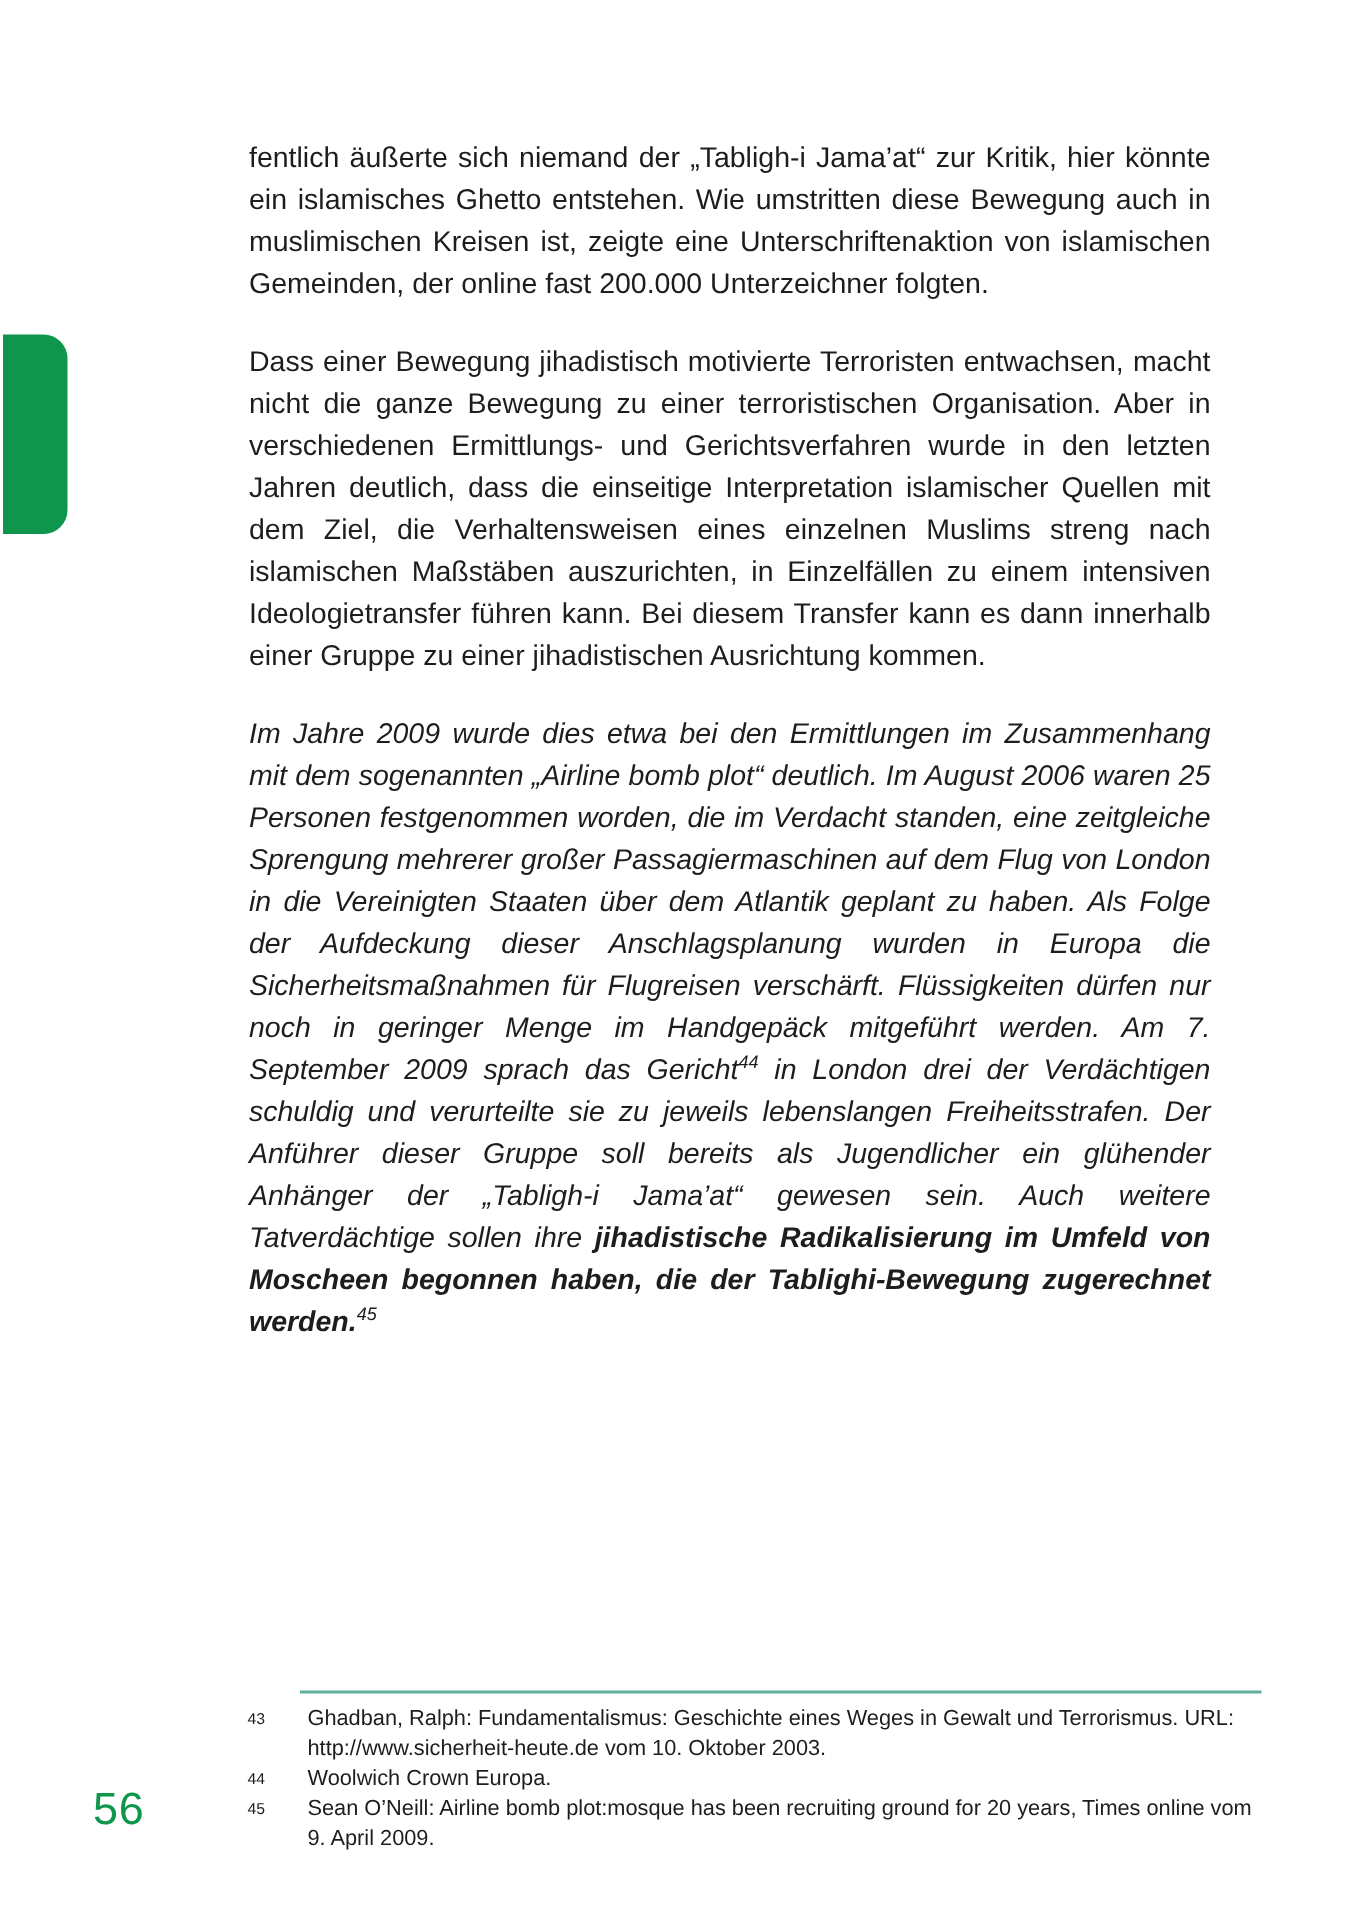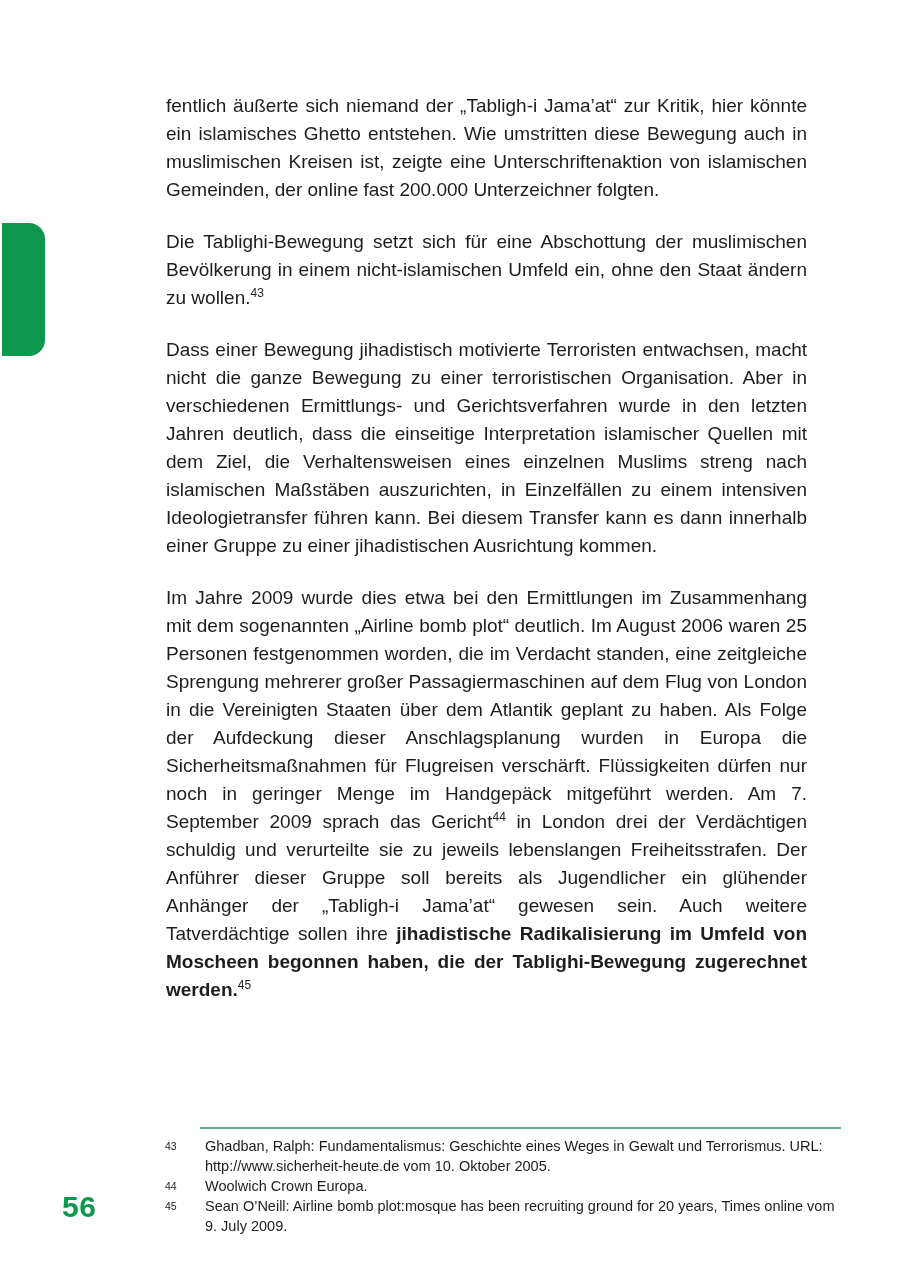--- a/index.html
+++ b/index.html
@@ -35,21 +35,21 @@
     top: 92px;
     width: 641px;
   }
   .para {
     font-size: 19px;
     line-height: 28px;
     text-align: justify;
     margin-bottom: 24px;
     color: var(--ink);
   }
-  .para:last-child { margin-bottom: 1px; }
+  .para:last-child { margin-bottom: 1px; font-style: italic; }
   .para .bold { font-weight: bold; }
   .para sup {
     font-size: 12px;
     line-height: 0;
     vertical-align: 7px;
   }
   
   .footnote-rule {
     position: absolute;
     left: 200px;
@@ -75,47 +75,46 @@
     font-size: 10.5px;
     line-height: 20px;
   }
   .fn-text { flex: 1; }
   
   .page-number {
     position: absolute;
     left: 62px;
     top: 1190px;
     font-size: 30px;
-    font-weight: bold;
+    font-weight: normal;
     color: var(--accent);
     letter-spacing: 0.5px;
   }
 </style>
 </head>
 <body>
 
 <div class="margin-tab"></div>
 
 <div class="content">
     <p class="para"><span>fentlich äußerte sich niemand der „Tabligh-i Jama’at“ zur Kritik, hier könnte ein islamisches Ghetto entstehen. Wie umstritten diese Bewegung auch in muslimischen Kreisen ist, zeigte eine Unterschriftenaktion von islamischen Gemeinden, der online fast 200.000 Unterzeichner folgten.</span></p>
-    <p class="para"><span>Die Tablighi-Bewegung setzt sich für eine Abschottung der muslimischen Bevölkerung in einem nicht-islamischen Umfeld ein, ohne den Staat ändern zu wollen.</span><sup>43</sup></p>
     <p class="para"><span>Dass einer Bewegung jihadistisch motivierte Terroristen entwachsen, macht nicht die ganze Bewegung zu einer terroristischen Organisation. Aber in verschiedenen Ermittlungs- und Gerichtsverfahren wurde in den letzten Jahren deutlich, dass die einseitige Interpretation islamischer Quellen mit dem Ziel, die Verhaltensweisen eines einzelnen Muslims streng nach islamischen Maßstäben auszurichten, in Einzelfällen zu einem intensiven Ideologietransfer führen kann. Bei diesem Transfer kann es dann innerhalb einer Gruppe zu einer jihadistischen Ausrichtung kommen.</span></p>
     <p class="para"><span>Im Jahre 2009 wurde dies etwa bei den Ermittlungen im Zusammenhang mit dem sogenannten „Airline bomb plot“ deutlich. Im August 2006 waren 25 Personen festgenommen worden, die im Verdacht standen, eine zeitgleiche Sprengung mehrerer großer Passagiermaschinen auf dem Flug von London in die Vereinigten Staaten über dem Atlantik geplant zu haben. Als Folge der Aufdeckung dieser Anschlagsplanung wurden in Europa die Sicherheitsmaßnahmen für Flugreisen verschärft. Flüssigkeiten dürfen nur noch in geringer Menge im Handgepäck mitgeführt werden. Am 7. September 2009 sprach das Gericht</span><sup>44</sup><span> in London drei der Verdächtigen schuldig und verurteilte sie zu jeweils lebenslangen Freiheitsstrafen. Der Anführer dieser Gruppe soll bereits als Jugendlicher ein glühender Anhänger der „Tabligh-i Jama’at“ gewesen sein. Auch weitere Tatverdächtige sollen ihre </span><span class="bold">jihadistische Radikalisierung im Umfeld von Moscheen begonnen haben, die der Tablighi-Bewegung zugerechnet werden.</span><sup>45</sup></p>
   </div>
 
 <div class="footnote-rule"></div>
 
 <div class="footnotes">
     <div class="fn">
       <span class="fn-num">43</span>
-      <span class="fn-text">Ghadban, Ralph: Fundamentalismus: Geschichte eines Weges in Gewalt und Terrorismus. URL: http://www.sicherheit-heute.de vom 10. Oktober 2005.</span>
+      <span class="fn-text">Ghadban, Ralph: Fundamentalismus: Geschichte eines Weges in Gewalt und Terrorismus. URL: http://www.sicherheit-heute.de vom 10. Oktober 2003.</span>
     </div>
     <div class="fn">
       <span class="fn-num">44</span>
       <span class="fn-text">Woolwich Crown Europa.</span>
     </div>
     <div class="fn">
       <span class="fn-num">45</span>
-      <span class="fn-text">Sean O’Neill: Airline bomb plot:mosque has been recruiting ground for 20 years, Times online vom 9. July 2009.</span>
+      <span class="fn-text">Sean O’Neill: Airline bomb plot:mosque has been recruiting ground for 20 years, Times online vom 9. April 2009.</span>
     </div>
   </div>
 
 <div class="page-number">56</div>
 
 </body></html>

